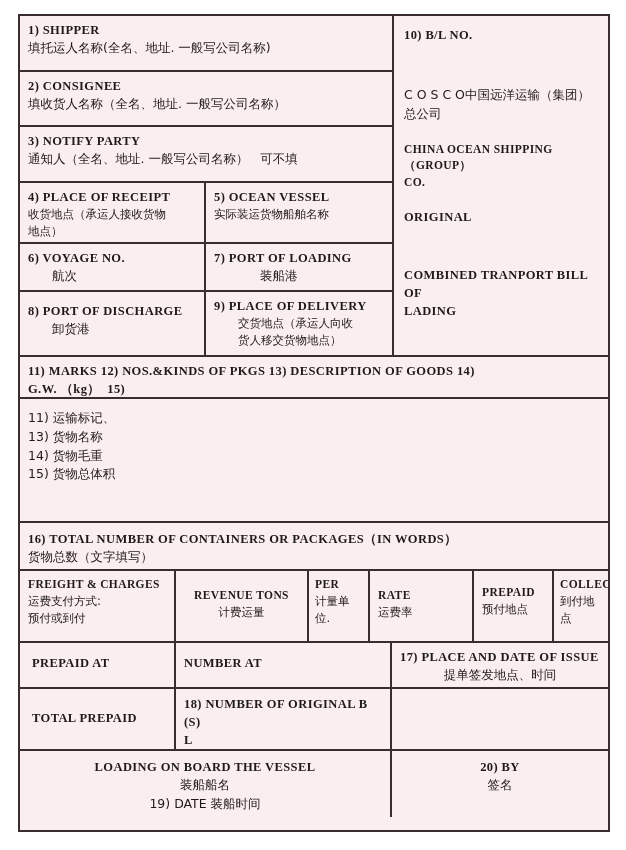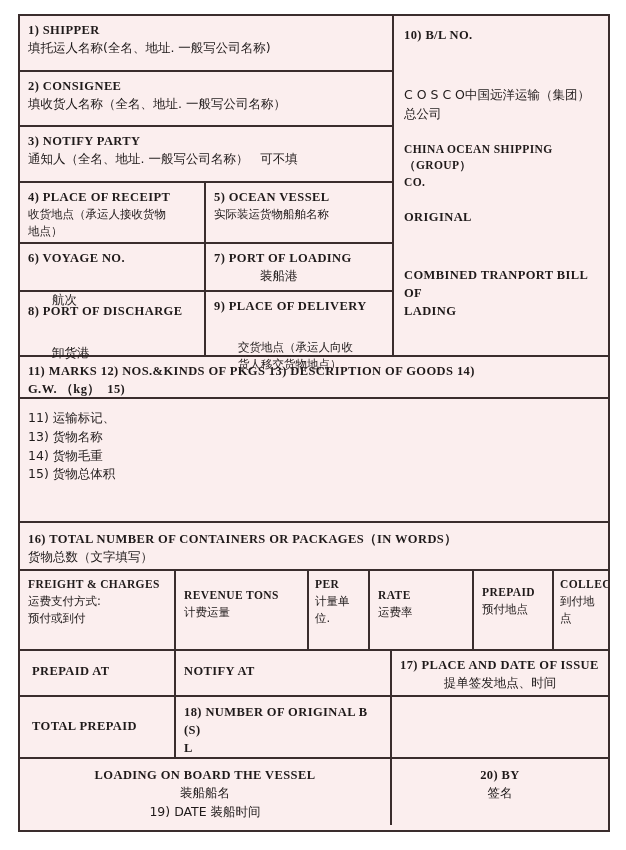--- a/index.html
+++ b/index.html
@@ -51,37 +51,37 @@
   }
   .cn {
     font-family: "DejaVu Sans", "Liberation Sans", sans-serif;
     font-weight: normal;
     font-size: 12.5px;
     color: #1f1a1a;
     line-height: 1.5;
     white-space: pre-wrap;
   }
   .sm { font-size: 11.5px; }
-  .indent { padding-left: 24px; margin-top: 24px; }
+  .indent { padding-left: 24px; }
   .indent2 { padding-left: 46px; }
   .ctr { text-align: center; }
 
   
   .topwrap { display: flex; }
   .leftcol { width: 374px; box-sizing: border-box; border-right: 2px solid #3a2d2d; }
   .rightcol { width: 214px; box-sizing: border-box; padding: 10px 8px 4px 10px; }
   .rightcol .blk { margin-bottom: 17px; }
 
   .lrow { display: flex; border-bottom: 2px solid #3a2d2d; box-sizing: border-box; }
   .lcell { box-sizing: border-box; padding: 5px 6px 4px 8px; }
   .lcell.div { border-right: 2px solid #3a2d2d; }
 
   
   .fc1 { width: 156px; }
-  .fc2 { width: 133px; }
+  .fc2 { width: 133px; text-align: center; }
   .fc3 { width: 104px; }
   .fc4 { width: 61px; }
   .fc5 { width: 80px; }
   .fc6 { width: 54px; }
 
   
   .p1 { width: 156px; padding-left: 12px; }
   .p2 { width: 216px; }
   .p3 { width: 216px; }
 
@@ -185,21 +185,21 @@
     </div>
   </div>
 
   <div class="row" style="height:48px">
     <div class="cell nobr" style="width:588px; padding-top:7px">
       <div class="en">16) TOTAL NUMBER OF CONTAINERS OR PACKAGES（IN WORDS）</div>
       <div class="cn">货物总数（文字填写）</div>
     </div>
   </div>
 
-  <div class="row" style="height:80px">
+  <div class="row" style="height:72px">
     <div class="cell fc1">
       <div class="en sm">FREIGHT &amp; CHARGES</div>
       <div class="cn sm">运费支付方式:
 预付或到付</div>
     </div>
     <div class="cell fc2" style="padding-top:16px">
       <div class="en sm">REVENUE TONS</div>
       <div class="cn sm">计费运量</div>
     </div>
     <div class="cell fc4" style="padding:5px 4px 4px 6px">
@@ -220,21 +220,21 @@
       <div class="cn sm">到付地
 点</div>
     </div>
   </div>
 
   <div class="row" style="height:46px">
     <div class="cell p1" style="padding-top:11px">
       <div class="en">PREPAID AT</div>
     </div>
     <div class="cell p2" style="padding-top:11px">
-      <div class="en">NOTIFY AT</div>
+      <div class="en">NUMBER AT</div>
     </div>
     <div class="cell p3 nobr" style="padding-top:5px">
       <div class="en">17) PLACE AND DATE OF ISSUE</div>
       <div class="cn ctr">提单签发地点、时间</div>
     </div>
   </div>
 
   <div class="row" style="height:62px">
     <div class="cell p1" style="padding-top:20px">
       <div class="en">TOTAL PREPAID</div>

